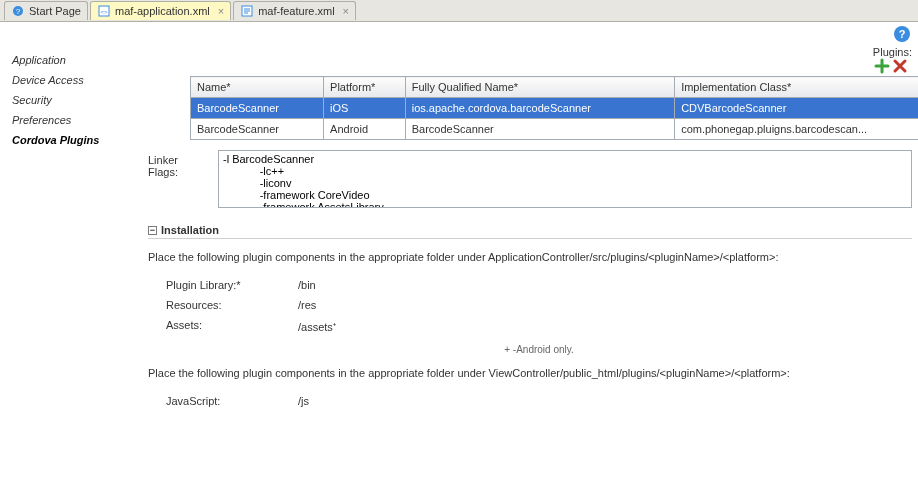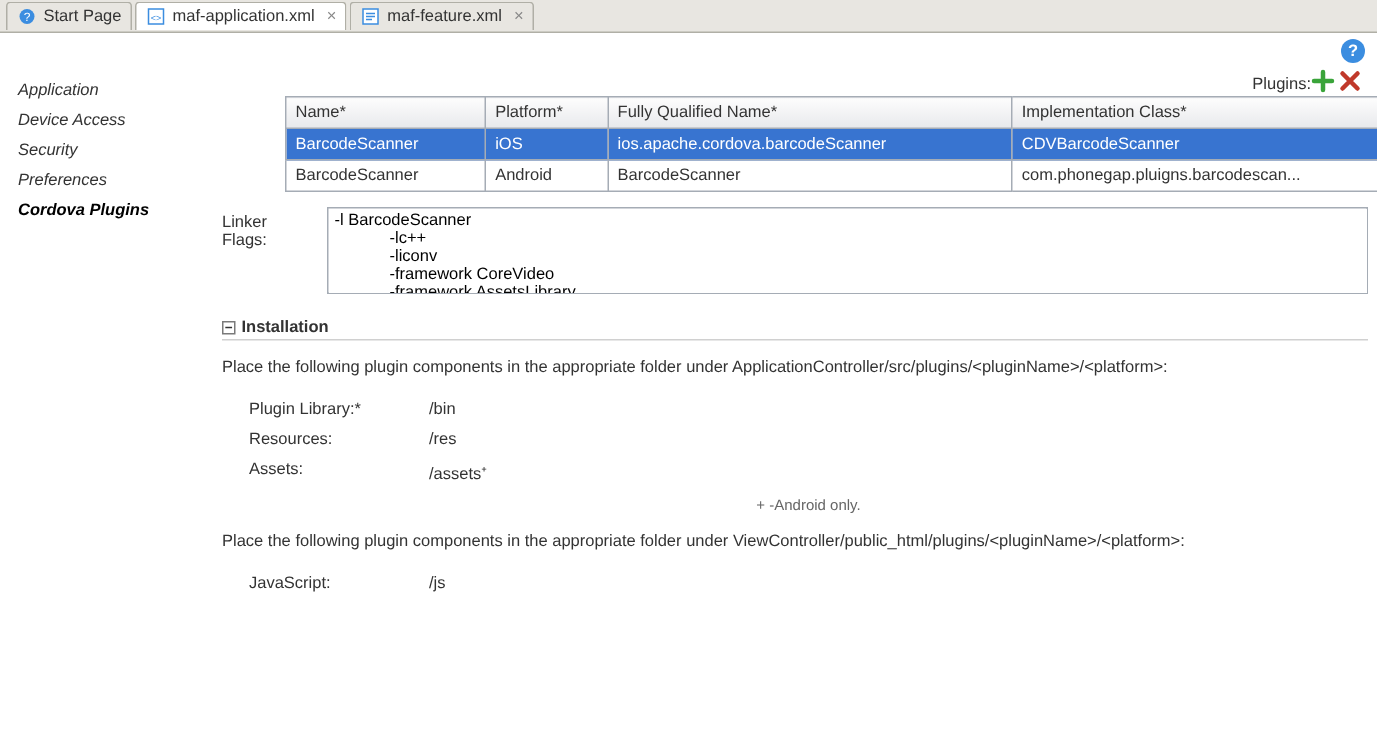--- a/index.html
+++ b/index.html
@@ -25,21 +25,21 @@
     align-items: center;
     padding: 2px 6px;
     border: 1px solid #b0afa6;
     border-bottom: none;
     background: #e8e6e1;
     gap: 4px;
     font-size: 11px;
     border-radius: 3px 3px 0 0;
   }
   .tab.active {
-    background: #ffffff;
+    background: #fef9c3;
   }
   .tab .icon {
     width: 14px;
     height: 14px;
     display: inline-flex;
     align-items: center;
     justify-content: center;
   }
   .tab .close-x {
     color: #888;
@@ -81,23 +81,24 @@
   .side-nav-item.active {
     font-weight: bold;
     color: #000;
   }
   .content {
     flex: 1;
     padding-left: 6px;
   }
   .plugins-header {
     display: flex;
-    justify-content: flex-end;
+    justify-content: flex-start;
     align-items: flex-end;
     margin-bottom: 2px;
+    flex-direction: column;
   }
   .plugins-header .label {
     font-size: 11px;
   }
   .plugins-header .actions {
     display: flex;
     gap: 2px;
     padding-right: 4px;
   }
   .icon-btn {
@@ -171,20 +172,21 @@
     line-height: 9px;
   }
   .install-text {
     margin: 12px 0 12px 0;
     font-size: 11px;
   }
   .install-kv {
     display: flex;
     margin-left: 18px;
     padding: 4px 0;
+    gap: 12px;
   }
   .install-kv .k {
     width: 120px;
   }
   .footnote {
     margin: 6px 0 6px 18px;
     font-size: 10px;
     color: #666;
     text-align: center;
   }

